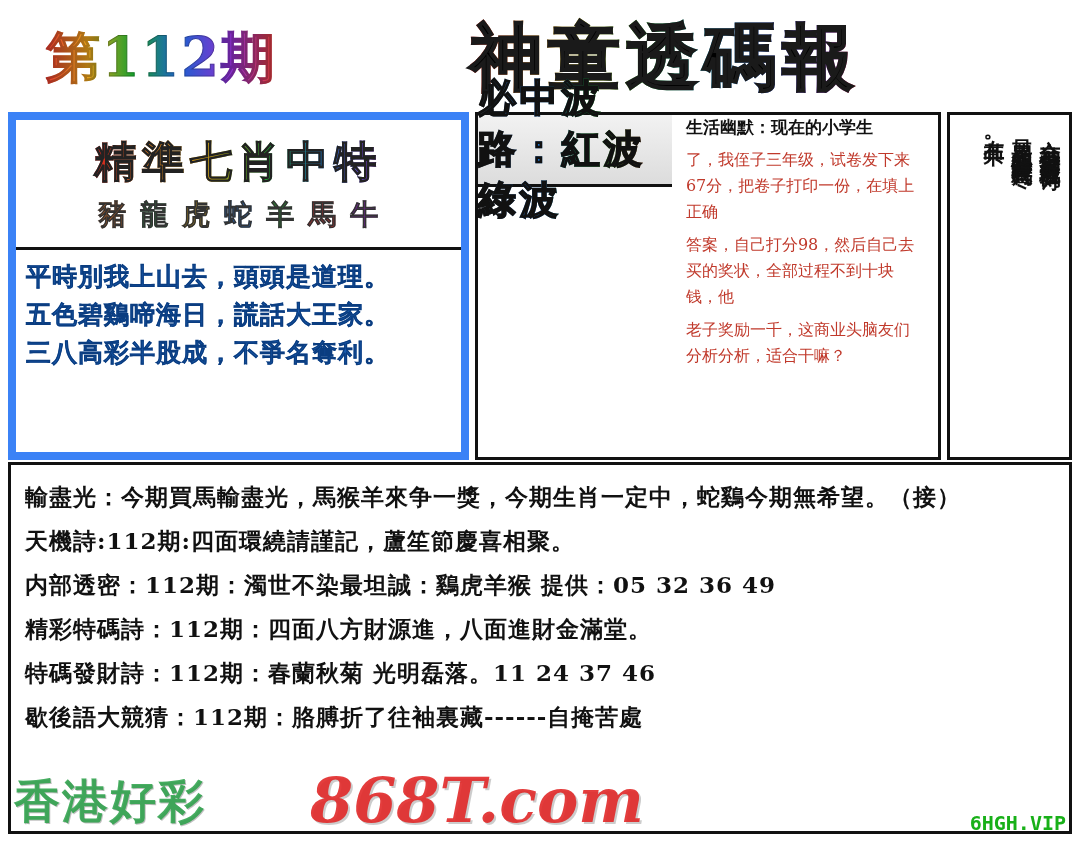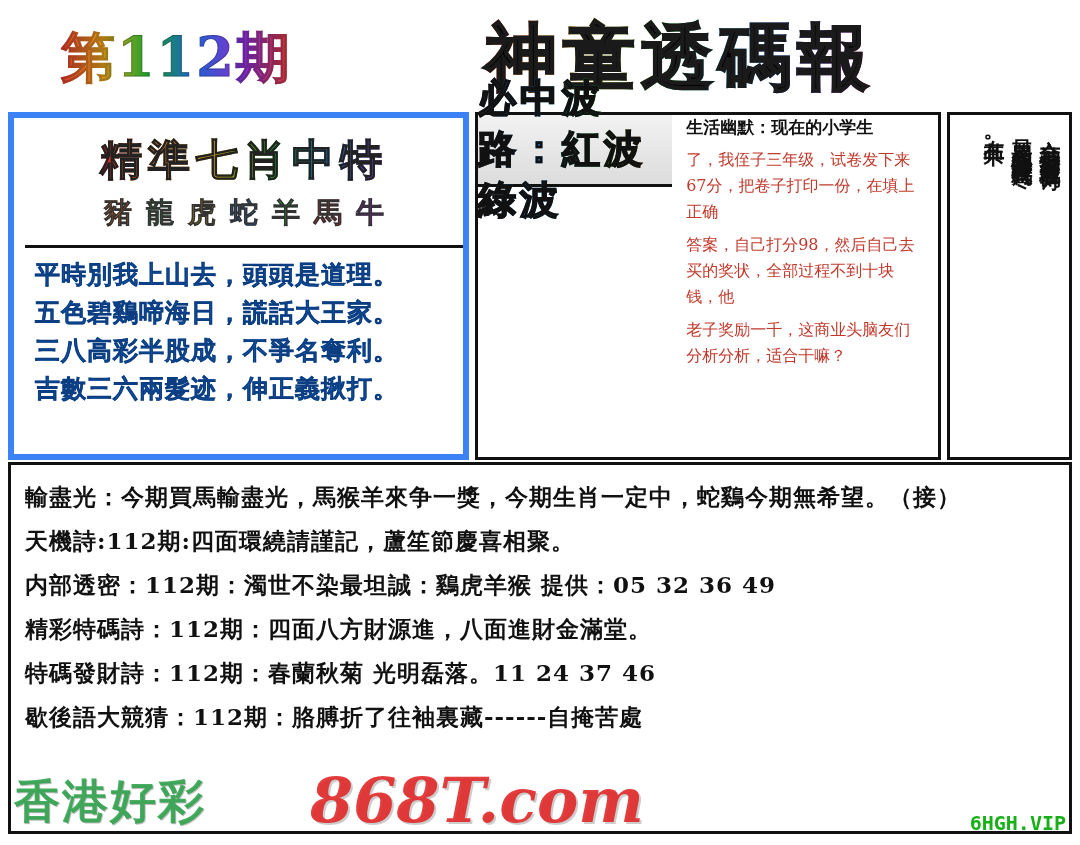--- a/index.html
+++ b/index.html
@@ -6,21 +6,21 @@
   body{
     width:1080px;height:845px;
     background:#ffffff;
     font-family:"DejaVu Sans","Liberation Sans",sans-serif;
     overflow:hidden;
     position:relative;
   }
   .page{position:absolute;inset:0;}
 
   
-  .header{height:112px;position:relative;margin-left:15px;}
+  .header{height:112px;position:relative;}
   .issue{
     position:absolute;left:46px;top:22px;
     font-size:54px;font-weight:bold;
     font-family:"DejaVu Serif","Liberation Serif",serif;
     background:linear-gradient(90deg,#e23a2e 0%,#e8a11c 18%,#16a02c 38%,#1f5fd0 58%,#8e2fd0 80%,#e23a2e 100%);
     -webkit-background-clip:text;background-clip:text;color:transparent;
     -webkit-text-stroke:1px rgba(0,0,0,.25);
     letter-spacing:2px;
   }
   .main-title{
@@ -31,21 +31,21 @@
     -webkit-background-clip:text;background-clip:text;color:transparent;
     -webkit-text-stroke:2px #1a1a1a;
     text-shadow:0 0 0 #000;
   }
 
   
   .band{
     position:absolute;left:8px;top:112px;width:1064px;height:348px;
     display:flex;
   }
-  .col-left{width:498px;border:6px solid #3b82f6;box-sizing:border-box;display:flex;flex-direction:column;padding-left:11px;}
+  .col-left{width:498px;border:8px solid #3b82f6;box-sizing:border-box;display:flex;flex-direction:column;}
   .lucky{
     height:130px;border-bottom:3px solid #111;box-sizing:border-box;
     display:flex;flex-direction:column;justify-content:center;align-items:center;
   }
   .lucky-line1{
     font-size:42px;font-weight:bold;letter-spacing:6px;
     font-family:"DejaVu Serif","Liberation Serif",serif;
     background:linear-gradient(90deg,#d21f1f,#e2801a,#caa017,#1f9c2b,#1f7ad2,#8b25c9);
     -webkit-background-clip:text;background-clip:text;color:transparent;
     -webkit-text-stroke:1px #222;
@@ -157,21 +157,20 @@
           <span style="color:#1f6fd0">蛇</span>
           <span style="color:#1f9c2b">羊</span>
           <span style="color:#c62828">馬</span>
           <span style="color:#7b1fa2">牛</span>
         </div>
       </div>
       <div class="poem">
         <div>平時別我上山去，頭頭是道理。</div>
         <div>五色碧鷄啼海日，謊話大王家。</div>
         <div>三八高彩半股成，不爭名奪利。</div>
-        <div>吉數三六兩髮迹，伸正義揪打。</div>
       </div>
     </div>
 
     <div class="col-mid">
       <div class="wave-head">
         <span>必中波路：紅波 綠波</span>
       </div>
       <div class="humor">
         <div class="h-title">生活幽默：现在的小学生</div>
         <p>了，我侄子三年级，试卷发下来67分，把卷子打印一份，在填上正确</p>

